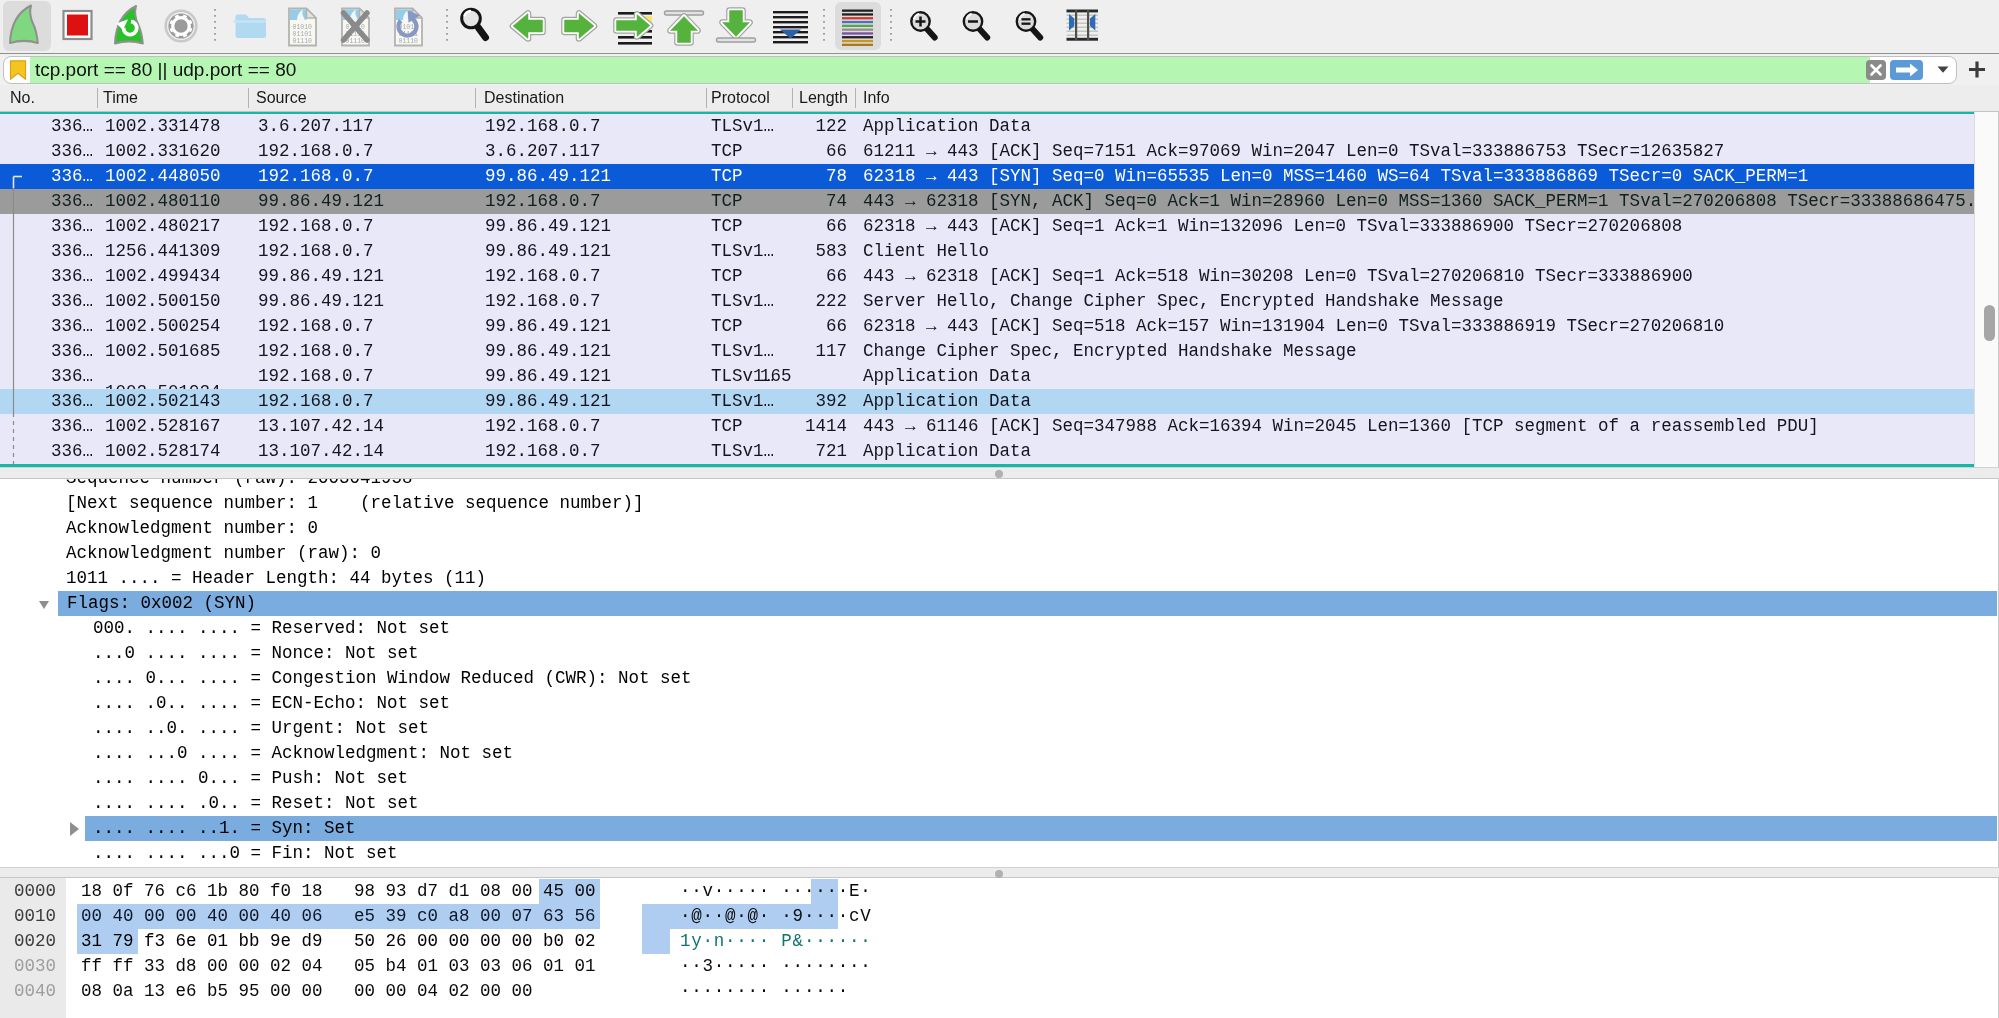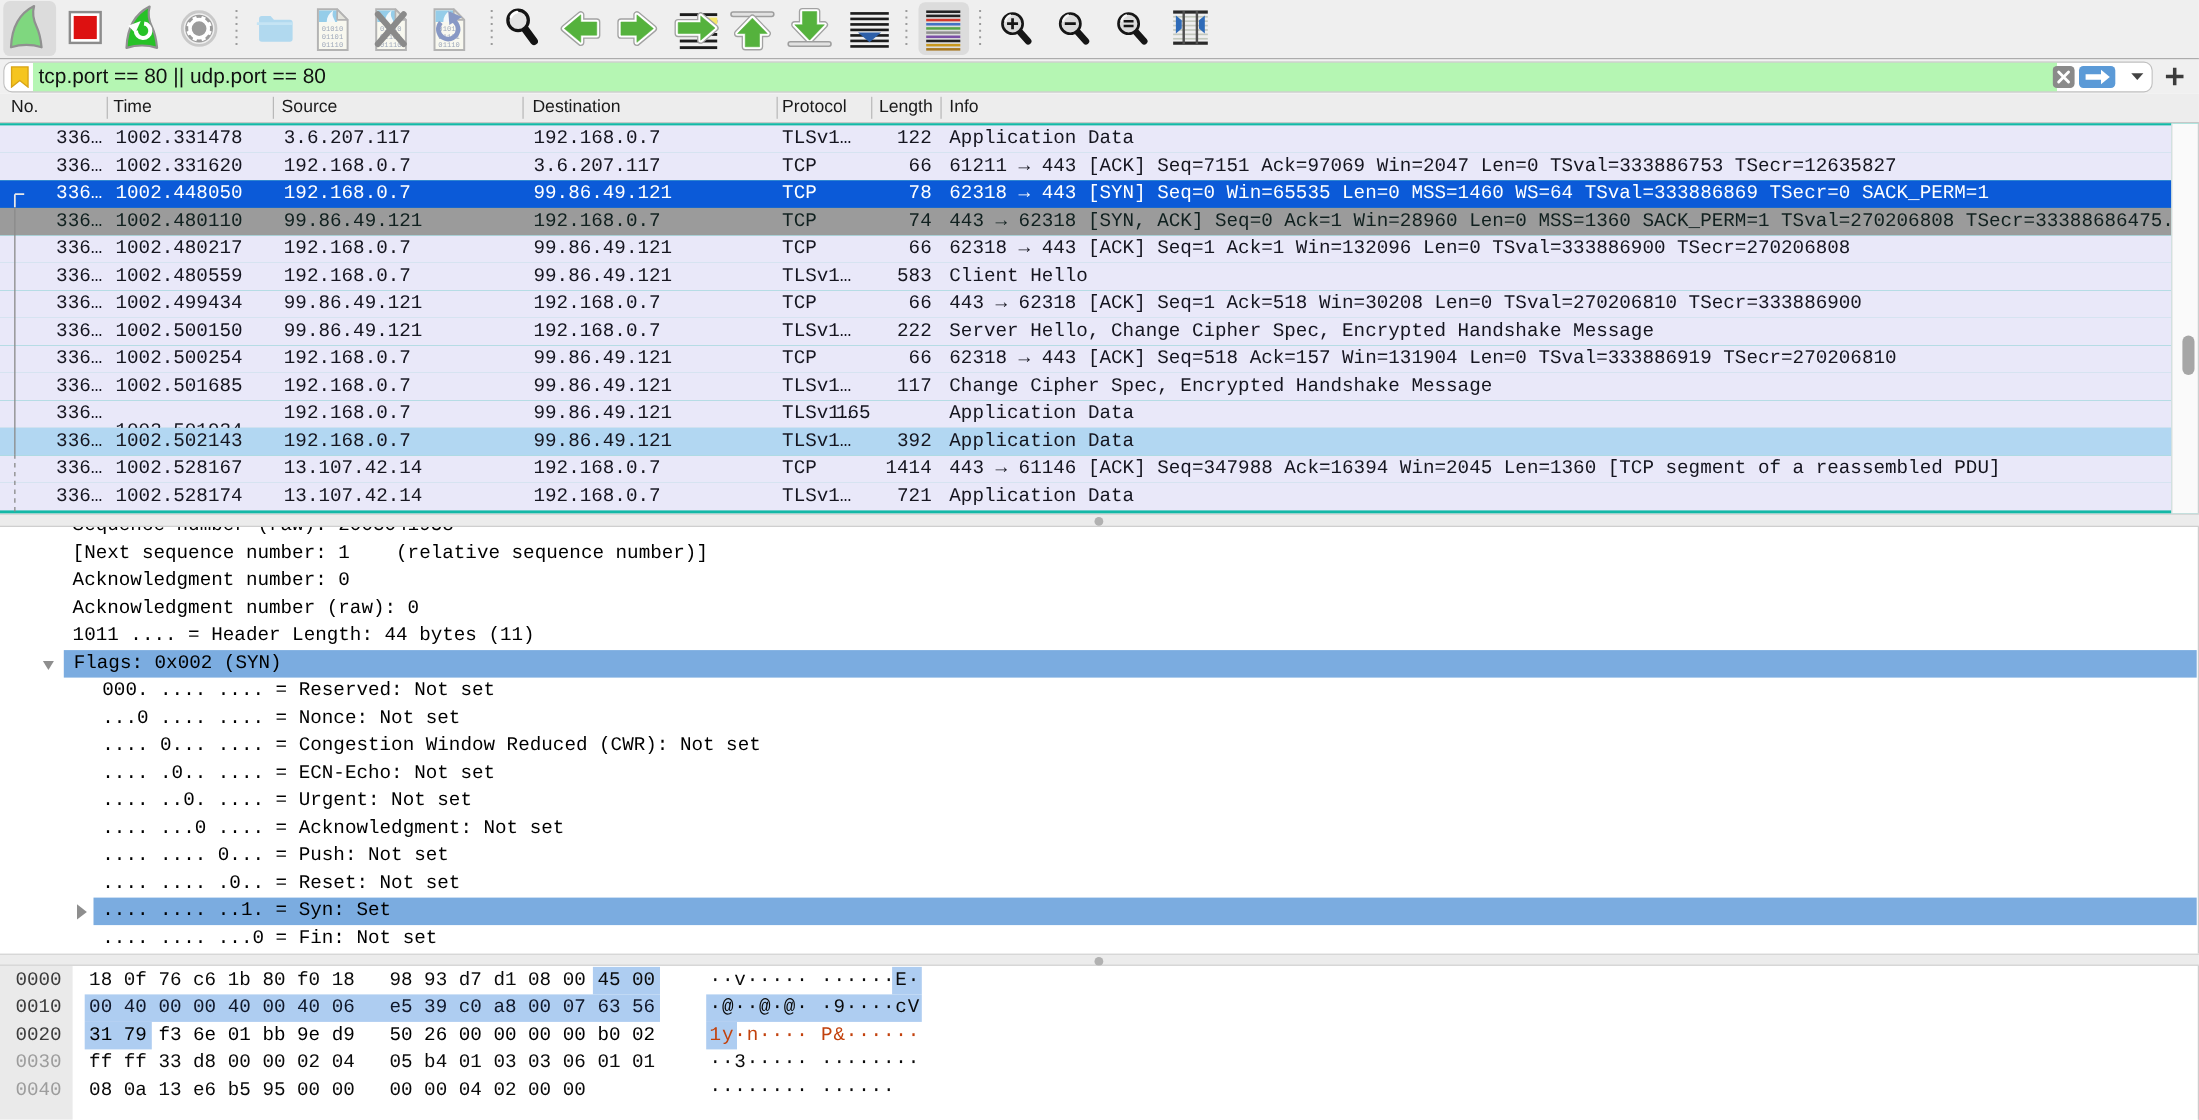--- a/index.html
+++ b/index.html
@@ -35,21 +35,21 @@
 
 #details{left:0;top:479px;width:1999px;height:388px;background:#ffffff;overflow:hidden;border-right:1px solid #c8c8c8;box-sizing:border-box;}
 .drow{position:absolute;left:0;width:1998px;height:25px;line-height:25px;color:#000;}
 .dhl{background:#7bace0;}
 
 #hexp{left:0;top:878px;width:1999px;height:140px;background:#ffffff;overflow:hidden;border-right:1px solid #c8c8c8;box-sizing:border-box;}
 #hexoff{position:absolute;left:0px;top:0px;width:66px;height:140px;background:#eaeaea;}
 .hxr{position:absolute;height:25px;line-height:25px;}
 .hxhl{position:absolute;background:#aecdf1;height:25px;}
 .offdark{color:#3c3c3c;} .offgray{color:#9d9d9d;}
-.asc{letter-spacing:0.76px;}
+.asc{letter-spacing:0.76px;margin-left:35px;}
 </style></head><body>
 <div id="app">
 <div id="toolbar" class="abs"></div>
     <svg class="abs" style="left:0;top:0" width="1999" height="53" viewBox="0 0 1999 53">
       <rect x="3" y="1" width="48" height="50" rx="6" fill="#dcdcdc"></rect>
       <rect x="835" y="2" width="46" height="48" rx="6" fill="#dcdcdc"></rect>
       <g transform="translate(8.500000,5.500000)">
         <path d="M 1.5,37.5 C 2,24 6.5,8 22.5,0 C 20.5,7 22,13 24.8,18.8 C 27.2,23.8 28.6,30.5 29.3,37.5 C 20,34.6 10.5,34.8 1.5,37.5 Z" fill="#7fd77f" stroke="#909090" stroke-width="2" stroke-linejoin="round"></path>
       </g>
       <rect x="63.5" y="11" width="28" height="28" fill="#ffffff" stroke="#8c8c8c" stroke-width="2.2"></rect>
@@ -213,21 +213,21 @@
       <div class="hsep" style="left:706px;"></div>
       <div class="hsep" style="left:791.5px;"></div>
       <div class="hsep" style="left:855px;"></div>
     </div>
     <div id="plist" class="abs">
       <div class="prow mono bg-lav" style="top:1.5px;"><div style="left:0px;width:93px;text-align:right;">336…</div><div style="left:105px;">1002.331478</div><div style="left:258px;">3.6.207.117</div><div style="left:485px;">192.168.0.7</div><div style="left:711px;">TLSv1…</div><div style="left:760px;width:87px;text-align:right;">122</div><div style="left:863px;">Application Data</div></div>
       <div class="prow mono bg-lav" style="top:26.5px;"><div style="left:0px;width:93px;text-align:right;">336…</div><div style="left:105px;">1002.331620</div><div style="left:258px;">192.168.0.7</div><div style="left:485px;">3.6.207.117</div><div style="left:711px;">TCP</div><div style="left:760px;width:87px;text-align:right;">66</div><div style="left:863px;">61211 → 443 [ACK] Seq=7151 Ack=97069 Win=2047 Len=0 TSval=333886753 TSecr=12635827</div></div>
       <div class="prow mono bg-sel" style="top:51.5px;"><div style="left:0px;width:93px;text-align:right;">336…</div><div style="left:105px;">1002.448050</div><div style="left:258px;">192.168.0.7</div><div style="left:485px;">99.86.49.121</div><div style="left:711px;">TCP</div><div style="left:760px;width:87px;text-align:right;">78</div><div style="left:863px;">62318 → 443 [SYN] Seq=0 Win=65535 Len=0 MSS=1460 WS=64 TSval=333886869 TSecr=0 SACK_PERM=1</div></div>
       <div class="prow mono bg-gray" style="top:76.5px;"><div style="left:0px;width:93px;text-align:right;">336…</div><div style="left:105px;">1002.480110</div><div style="left:258px;">99.86.49.121</div><div style="left:485px;">192.168.0.7</div><div style="left:711px;">TCP</div><div style="left:760px;width:87px;text-align:right;">74</div><div style="left:863px;">443 → 62318 [SYN, ACK] Seq=0 Ack=1 Win=28960 Len=0 MSS=1360 SACK_PERM=1 TSval=270206808 TSecr=33388686475.</div></div>
       <div class="prow mono bg-lav" style="top:101.5px;"><div style="left:0px;width:93px;text-align:right;">336…</div><div style="left:105px;">1002.480217</div><div style="left:258px;">192.168.0.7</div><div style="left:485px;">99.86.49.121</div><div style="left:711px;">TCP</div><div style="left:760px;width:87px;text-align:right;">66</div><div style="left:863px;">62318 → 443 [ACK] Seq=1 Ack=1 Win=132096 Len=0 TSval=333886900 TSecr=270206808</div></div>
-      <div class="prow mono bg-lav" style="top:126.5px;"><div style="left:0px;width:93px;text-align:right;">336…</div><div style="left:105px;">1002.480559</div><div style="left:258px;">192.168.0.7</div><div style="left:485px;">99.86.49.121</div><div style="left:711px;">TLSv1…</div><div style="left:760px;width:87px;text-align:right;">583</div><div style="left:863px;">Client Hello</div></div>
+      <div class="prow mono bg-lav" style="top:126.5px;"><div style="left:0px;width:93px;text-align:right;">336…</div><div style="left:105px;">1256.441309</div><div style="left:258px;">192.168.0.7</div><div style="left:485px;">99.86.49.121</div><div style="left:711px;">TLSv1…</div><div style="left:760px;width:87px;text-align:right;">583</div><div style="left:863px;">Client Hello</div></div>
       <div class="prow mono bg-lav" style="top:151.5px;"><div style="left:0px;width:93px;text-align:right;">336…</div><div style="left:105px;">1002.499434</div><div style="left:258px;">99.86.49.121</div><div style="left:485px;">192.168.0.7</div><div style="left:711px;">TCP</div><div style="left:760px;width:87px;text-align:right;">66</div><div style="left:863px;">443 → 62318 [ACK] Seq=1 Ack=518 Win=30208 Len=0 TSval=270206810 TSecr=333886900</div></div>
       <div class="prow mono bg-lav" style="top:176.5px;"><div style="left:0px;width:93px;text-align:right;">336…</div><div style="left:105px;">1002.500150</div><div style="left:258px;">99.86.49.121</div><div style="left:485px;">192.168.0.7</div><div style="left:711px;">TLSv1…</div><div style="left:760px;width:87px;text-align:right;">222</div><div style="left:863px;">Server Hello, Change Cipher Spec, Encrypted Handshake Message</div></div>
       <div class="prow mono bg-lav" style="top:201.5px;"><div style="left:0px;width:93px;text-align:right;">336…</div><div style="left:105px;">1002.500254</div><div style="left:258px;">192.168.0.7</div><div style="left:485px;">99.86.49.121</div><div style="left:711px;">TCP</div><div style="left:760px;width:87px;text-align:right;">66</div><div style="left:863px;">62318 → 443 [ACK] Seq=518 Ack=157 Win=131904 Len=0 TSval=333886919 TSecr=270206810</div></div>
       <div class="prow mono bg-lav" style="top:226.5px;"><div style="left:0px;width:93px;text-align:right;">336…</div><div style="left:105px;">1002.501685</div><div style="left:258px;">192.168.0.7</div><div style="left:485px;">99.86.49.121</div><div style="left:711px;">TLSv1…</div><div style="left:760px;width:87px;text-align:right;">117</div><div style="left:863px;">Change Cipher Spec, Encrypted Handshake Message</div></div>
       <div class="prow mono bg-lav" style="top:251.5px;"><div style="left:0px;width:93px;text-align:right;">336…</div><div style="left:105px;margin-top:16px;">1002.501924</div><div style="left:258px;">192.168.0.7</div><div style="left:485px;">99.86.49.121</div><div style="left:711px;">TLSv1…</div><div style="left:760px;width:87px;">165</div><div style="left:863px;">Application Data</div></div>
       <div class="prow mono bg-lblue" style="top:276.5px;"><div style="left:0px;width:93px;text-align:right;">336…</div><div style="left:105px;">1002.502143</div><div style="left:258px;">192.168.0.7</div><div style="left:485px;">99.86.49.121</div><div style="left:711px;">TLSv1…</div><div style="left:760px;width:87px;text-align:right;">392</div><div style="left:863px;">Application Data</div></div>
       <div class="prow mono bg-lav" style="top:301.5px;"><div style="left:0px;width:93px;text-align:right;">336…</div><div style="left:105px;">1002.528167</div><div style="left:258px;">13.107.42.14</div><div style="left:485px;">192.168.0.7</div><div style="left:711px;">TCP</div><div style="left:760px;width:87px;text-align:right;">1414</div><div style="left:863px;">443 → 61146 [ACK] Seq=347988 Ack=16394 Win=2045 Len=1360 [TCP segment of a reassembled PDU]</div></div>
       <div class="prow mono bg-lav" style="top:326.5px;"><div style="left:0px;width:93px;text-align:right;">336…</div><div style="left:105px;">1002.528174</div><div style="left:258px;">13.107.42.14</div><div style="left:485px;">192.168.0.7</div><div style="left:711px;">TLSv1…</div><div style="left:760px;width:87px;text-align:right;">721</div><div style="left:863px;">Application Data</div></div>
       <svg class="abs" style="left:0;top:0" width="30" height="355" viewBox="0 0 30 355">
         <path d="M 13.5,64.5 H 22" stroke="#e8e8e8" stroke-width="1.6" fill="none"></path>
@@ -276,20 +276,20 @@
       <div class="hxr mono asc" style="left:645.0px;top:1.0px;color:#0a0a0a;">··v····· ······E·</div>
       <div class="hxhl" style="left:77.0px;top:26.0px;width:522.5px;"></div>
       <div class="hxhl" style="left:642.0px;top:26.0px;width:196.41999999999996px;"></div>
       <div class="hxr mono offdark" style="left:14px;top:26.0px;">0010</div>
       <div class="hxr mono" style="left:81px;top:26.0px;color:#0f172a;">00 40 00 00 40 00 40 06   e5 39 c0 a8 00 07 63 56</div>
       <div class="hxr mono asc" style="left:645.0px;top:26.0px;color:#0a0a0a;">·@··@·@· ·9····cV</div>
       <div class="hxhl" style="left:77.0px;top:51.0px;width:60.5px;"></div>
       <div class="hxhl" style="left:642.0px;top:51.0px;width:27.519999999999982px;"></div>
       <div class="hxr mono offdark" style="left:14px;top:51.0px;">0020</div>
       <div class="hxr mono" style="left:81px;top:51.0px;color:#000000;">31 79 f3 6e 01 bb 9e d9   50 26 00 00 00 00 b0 02</div>
-      <div class="hxr mono asc" style="left:645.0px;top:51.0px;color:#c2410c;">1y·n···· P&amp;······</div>
+      <div class="hxr mono asc" style="left:645.0px;top:51.0px;color:#0f766e;">1y·n···· P&amp;······</div>
       <div class="hxr mono offgray" style="left:14px;top:76.0px;">0030</div>
       <div class="hxr mono" style="left:81px;top:76.0px;color:#0a0a0a;">ff ff 33 d8 00 00 02 04   05 b4 01 03 03 06 01 01</div>
       <div class="hxr mono asc" style="left:645.0px;top:76.0px;color:#0a0a0a;">··3····· ········</div>
       <div class="hxr mono offgray" style="left:14px;top:101.0px;">0040</div>
       <div class="hxr mono" style="left:81px;top:101.0px;color:#0a0a0a;">08 0a 13 e6 b5 95 00 00   00 00 04 02 00 00</div>
       <div class="hxr mono asc" style="left:645.0px;top:101.0px;color:#0a0a0a;">········ ······</div>
     </div>
   </div>
 </body></html>

